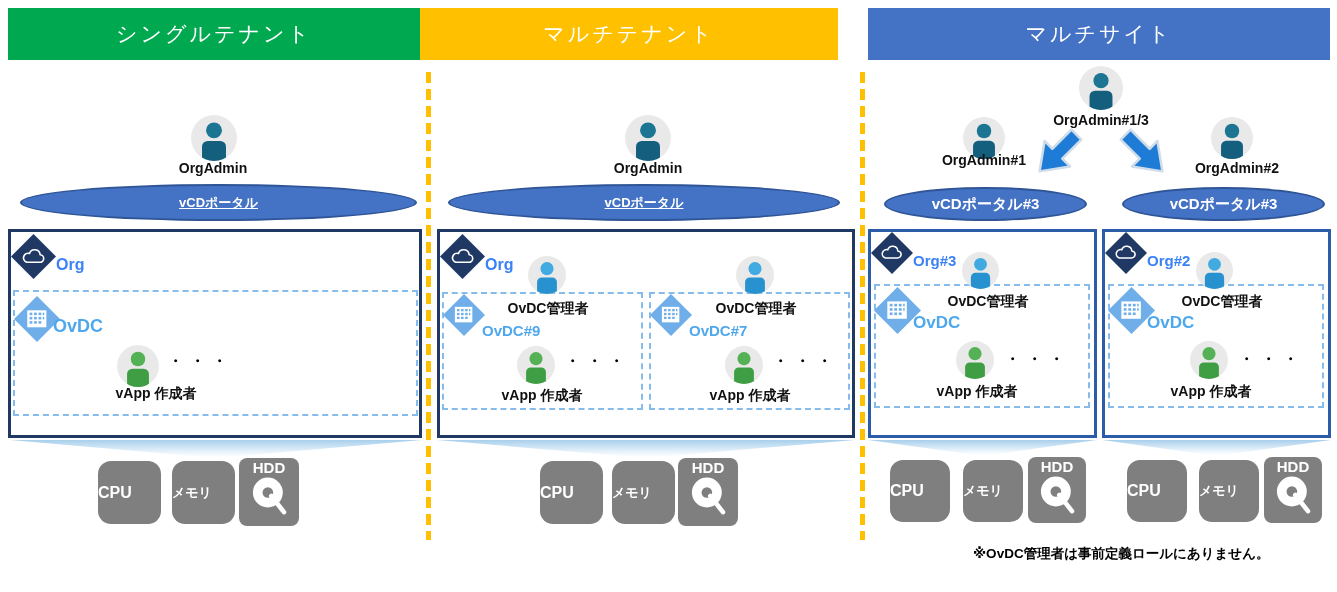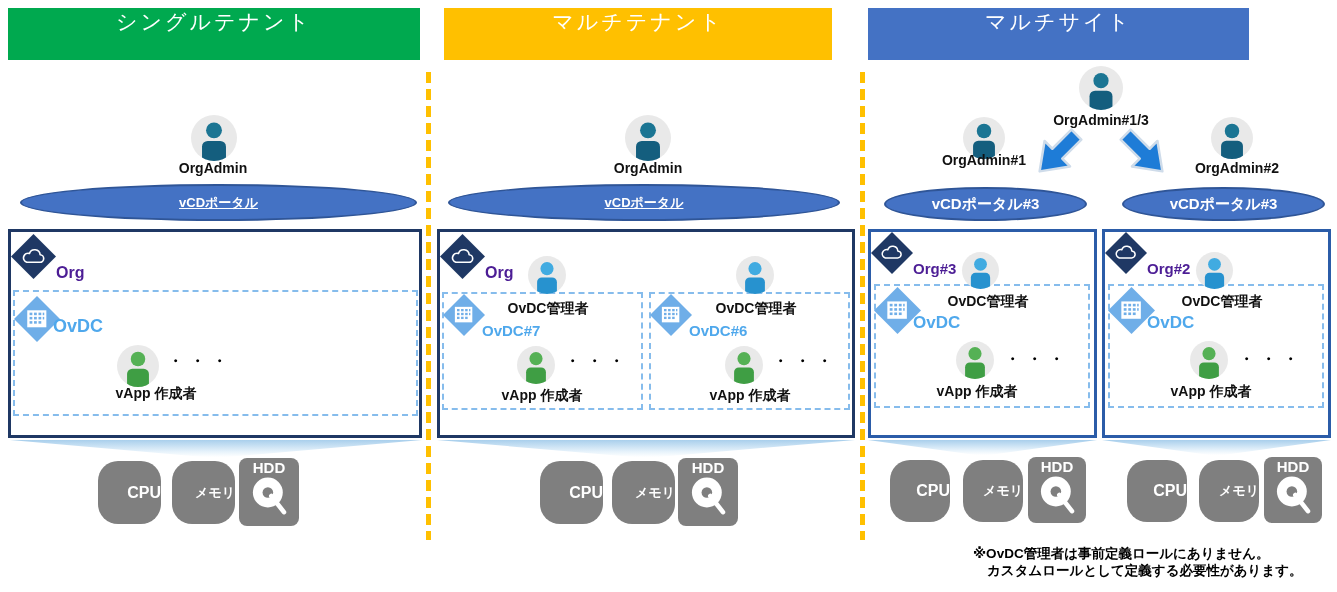--- a/index.html
+++ b/index.html
@@ -1,19 +1,19 @@
 <!DOCTYPE html>
 <html><head>
 <meta charset="utf-8">
 <style>
   html,body{margin:0;padding:0;}
   body{width:1337px;height:592px;position:relative;background:#fff;
        font-family:"Liberation Sans","DejaVu Sans",sans-serif;overflow:hidden;}
 
-  .header{position:absolute;top:8px;height:52px;display:flex;
+  .header{position:absolute;top:8px;height:52px;display:flex;align-items:center;
           justify-content:center;color:#fff;font-size:21px;letter-spacing:3px;}
   .h-green{background:#00A94F;}
   .h-yellow{background:#FFC000;}
   .h-blue{background:#4472C4;}
 
   .divider{position:absolute;top:72px;height:468px;width:5px;
            background:repeating-linear-gradient(180deg,#FFC000 0 11px,transparent 11px 17px);}
 
   .pill{position:absolute;border-radius:50%;background:#4472C4;border:2px solid #2F5597;
         display:flex;align-items:center;justify-content:center;color:#fff;font-weight:bold;
@@ -33,43 +33,43 @@
   .diamond svg{width:60%;height:60%;}
 
   .person{position:absolute;border-radius:50%;background:#E9E9E9;overflow:hidden;}
   .person svg{position:absolute;left:0;top:0;width:100%;height:100%;}
   .p-admin .ph{fill:#1B7593}.p-admin .pb{fill:#145E7E}
   .p-mgr .ph{fill:#41ABE1}.p-mgr .pb{fill:#2792CF}
   .p-vapp .ph{fill:#55B155}.p-vapp .pb{fill:#3F9E44}
 
   .lbl{position:absolute;font-weight:bold;color:#111;text-align:center;white-space:nowrap;
        font-size:14px;}
-  .navy{color:#4c1d95;margin-top:8px;}
+  .navy{color:#3b82f6;}
   .lblue{color:#4FA8EC;}
   .dots{position:absolute;font-weight:bold;font-size:15px;letter-spacing:7px;color:#000;}
 
   .funnel{position:absolute;background:linear-gradient(180deg,#A9CFEC 0%,#E8F3FB 70%,#fff 100%);
           clip-path:polygon(0 0,100% 0,53% 100%,47% 100%);}
 
-  .res{position:absolute;background:#7F7F7F;border-radius:20px;color:#fff;font-weight:bold;
-       display:flex;align-items:center;justify-content:flex-end;width:63px;height:63px;}
+  .res{position:absolute;background:#7F7F7F;border-radius:13px;color:#fff;font-weight:bold;
+       display:flex;align-items:center;justify-content:flex-start;width:63px;height:63px;}
   .res-cpu{font-size:16px;}
   .res-mem{font-size:13px;}
   .res.hdd{width:60px;height:68px;border-radius:8px;flex-direction:column;
            justify-content:flex-start;padding-top:2px;box-sizing:border-box;}
   .hdd-label{font-size:15px;font-weight:bold;line-height:16px;}
   .hdd-disc{width:46px;height:42px;margin-top:-1px;}
 
   .arrow{position:absolute;width:44px;height:58px;}
   .arrow svg{width:100%;height:100%;}
   .rot-dl{transform:rotate(45deg);}
   .rot-dr{transform:rotate(-45deg);}
 
   .footnote{position:absolute;left:973px;top:545px;font-weight:bold;font-size:13.5px;
-            color:#000;line-height:17px;}
+            color:#000;line-height:17px;text-align:center;}
   .fn2{margin-left:14px;}
 </style>
 </head>
 <body>
 
 <div class="divider" style="left:426px"></div>
 <div class="divider" style="left:860px"></div>
 
 <div class="header h-green" style="left:8px;width:412px">
   <span>シングルテナント</span>
@@ -132,21 +132,21 @@
   </div>
 <div class="res hdd" style="left:239px;top:458px">
   <div class="hdd-label">HDD</div>
   <svg class="hdd-disc" viewBox="0 0 40 34">
       <circle cx="19" cy="14" r="13" fill="#fff"></circle>
       <circle cx="19" cy="14" r="4.6" fill="#7F7F7F"></circle>
       <path d="M22 17 L33 31" stroke="#fff" stroke-width="4" stroke-linecap="round"></path>
     </svg>
 </div>
 
-<div class="header h-yellow" style="left:444px;width:388px">
+<div class="header h-yellow" style="left:420px;width:418px">
   <span>マルチテナント</span>
 </div>
 
 <div class="person p-admin" style="left:625px;top:115px;width:46px;height:46px">
   <svg viewBox="0 0 48 48">
       <circle class="ph" cx="24" cy="16" r="8.3"></circle>
       <rect class="pb" x="11.5" y="27" width="25" height="26" rx="6"></rect>
     </svg>
 </div>
 <div class="lbl" style="left:588px;top:160px;width:120px">OrgAdmin</div>
@@ -180,21 +180,21 @@
       <rect x="18.6" y="5.2" width="1.4" height="2.4" fill="#6FAEE8"></rect>
       <rect x="6.2" y="9.2" width="2.6" height="2.4" fill="#6FAEE8"></rect>
       <rect x="10.4" y="9.2" width="2.6" height="2.4" fill="#6FAEE8"></rect>
       <rect x="14.6" y="9.2" width="2.6" height="2.4" fill="#6FAEE8"></rect>
       <rect x="18.6" y="9.2" width="1.4" height="2.4" fill="#6FAEE8"></rect>
       <rect x="6.2" y="13.2" width="2.6" height="2.4" fill="#6FAEE8"></rect>
       <rect x="10.4" y="13.2" width="2.6" height="2.4" fill="#6FAEE8"></rect>
       <rect x="14.6" y="13.2" width="2.6" height="2.4" fill="#6FAEE8"></rect>
     </svg>
 </div>
-<div class="lbl lblue" style="left:482px;top:322px;font-size:15px">OvDC#7</div>
+<div class="lbl lblue" style="left:482px;top:322px;font-size:15px">OvDC#9</div>
 <div class="person p-vapp" style="left:517px;top:346px;width:38px;height:38px">
   <svg viewBox="0 0 48 48">
       <circle class="ph" cx="24" cy="16" r="8.3"></circle>
       <rect class="pb" x="11.5" y="27" width="25" height="26" rx="6"></rect>
     </svg>
 </div>
 <div class="dots" style="left:565px;top:352px">・・・</div>
 <div class="lbl" style="left:472px;top:387px;width:140px">vApp 作成者</div>
 
 <div class="dashedbox" style="left:649px;top:292px;width:201px;height:118px"></div>
@@ -214,21 +214,21 @@
       <rect x="18.6" y="5.2" width="1.4" height="2.4" fill="#6FAEE8"></rect>
       <rect x="6.2" y="9.2" width="2.6" height="2.4" fill="#6FAEE8"></rect>
       <rect x="10.4" y="9.2" width="2.6" height="2.4" fill="#6FAEE8"></rect>
       <rect x="14.6" y="9.2" width="2.6" height="2.4" fill="#6FAEE8"></rect>
       <rect x="18.6" y="9.2" width="1.4" height="2.4" fill="#6FAEE8"></rect>
       <rect x="6.2" y="13.2" width="2.6" height="2.4" fill="#6FAEE8"></rect>
       <rect x="10.4" y="13.2" width="2.6" height="2.4" fill="#6FAEE8"></rect>
       <rect x="14.6" y="13.2" width="2.6" height="2.4" fill="#6FAEE8"></rect>
     </svg>
 </div>
-<div class="lbl lblue" style="left:689px;top:322px;font-size:15px">OvDC#6</div>
+<div class="lbl lblue" style="left:689px;top:322px;font-size:15px">OvDC#7</div>
 <div class="person p-vapp" style="left:725px;top:346px;width:38px;height:38px">
   <svg viewBox="0 0 48 48">
       <circle class="ph" cx="24" cy="16" r="8.3"></circle>
       <rect class="pb" x="11.5" y="27" width="25" height="26" rx="6"></rect>
     </svg>
 </div>
 <div class="dots" style="left:773px;top:352px">・・・</div>
 <div class="lbl" style="left:680px;top:387px;width:140px">vApp 作成者</div>
 
 <div class="funnel" style="left:437px;top:440px;width:418px;height:17px"></div>
@@ -240,21 +240,21 @@
   </div>
 <div class="res hdd" style="left:678px;top:458px">
   <div class="hdd-label">HDD</div>
   <svg class="hdd-disc" viewBox="0 0 40 34">
       <circle cx="19" cy="14" r="13" fill="#fff"></circle>
       <circle cx="19" cy="14" r="4.6" fill="#7F7F7F"></circle>
       <path d="M22 17 L33 31" stroke="#fff" stroke-width="4" stroke-linecap="round"></path>
     </svg>
 </div>
 
-<div class="header h-blue" style="left:868px;width:381px">
+<div class="header h-blue" style="left:868px;width:462px">
   <span>マルチサイト</span>
 </div>
 
 <div class="person p-admin" style="left:1079px;top:66px;width:44px;height:44px">
   <svg viewBox="0 0 48 48">
       <circle class="ph" cx="24" cy="16" r="8.3"></circle>
       <rect class="pb" x="11.5" y="27" width="25" height="26" rx="6"></rect>
     </svg>
 </div>
 <div class="lbl" style="left:1041px;top:112px;width:120px">OrgAdmin#1/3</div>
@@ -403,14 +403,13 @@
   <div class="hdd-label">HDD</div>
   <svg class="hdd-disc" viewBox="0 0 40 34">
       <circle cx="19" cy="14" r="13" fill="#fff"></circle>
       <circle cx="19" cy="14" r="4.6" fill="#7F7F7F"></circle>
       <path d="M22 17 L33 31" stroke="#fff" stroke-width="4" stroke-linecap="round"></path>
     </svg>
 </div>
 
 <div class="footnote">
   <div>※OvDC管理者は事前定義ロールにありません。</div>
-  <div class="fn2">カスタムロールとして定義する必要性があります。</div>
 </div>
 
 </body></html>

